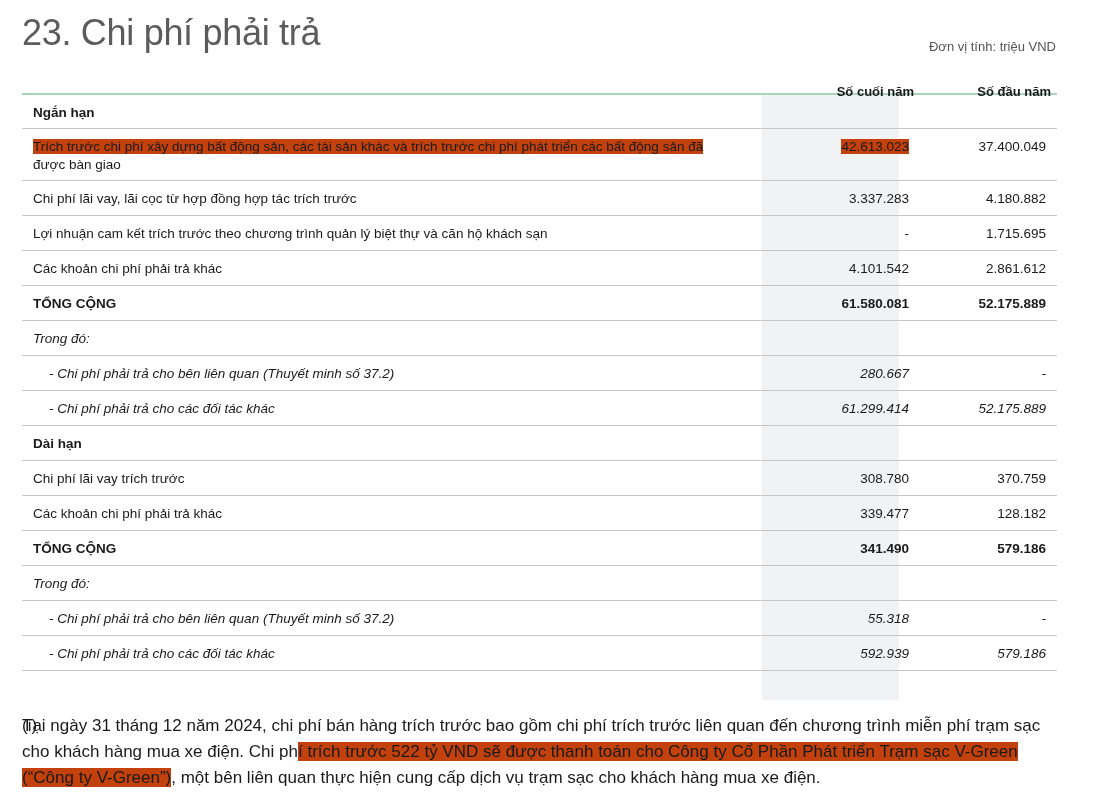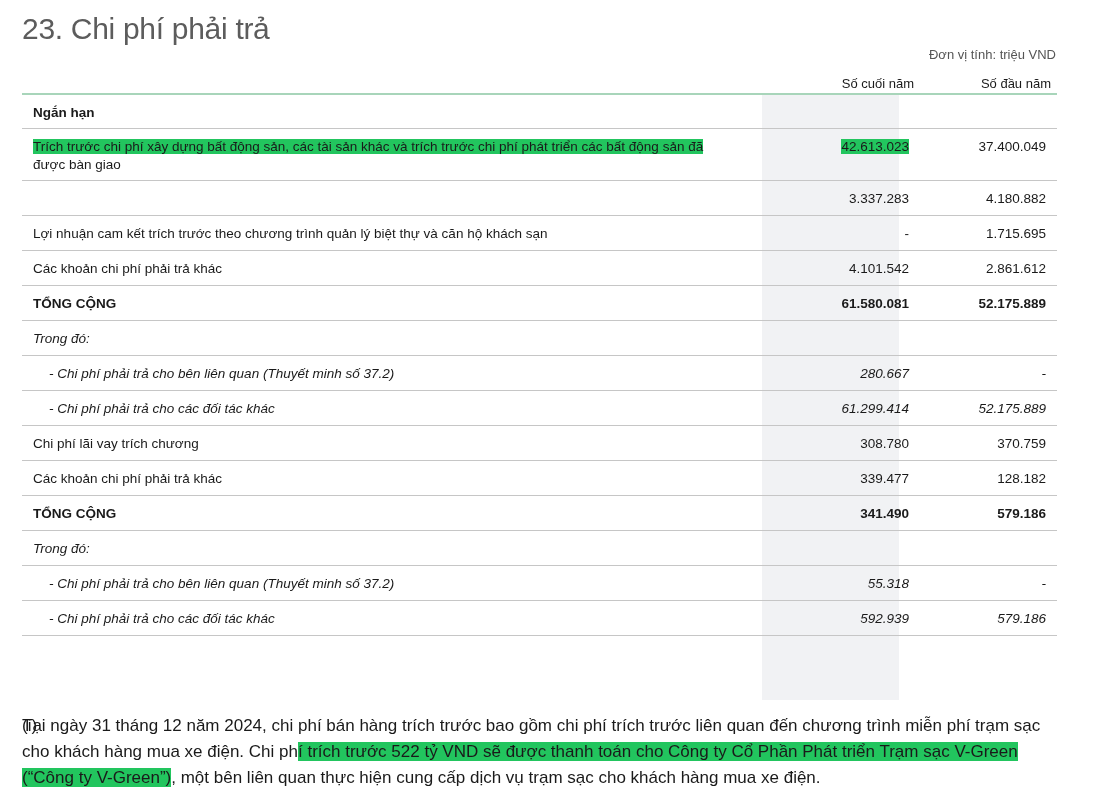--- a/index.html
+++ b/index.html
@@ -2,34 +2,34 @@
 <html><head>
 <meta charset="utf-8">
 <style>
   html, body { margin: 0; padding: 0; background: #ffffff; }
   body {
     width: 1096px; height: 812px; position: relative; overflow: hidden;
     font-family: "Liberation Sans", "DejaVu Sans", sans-serif; color: #1a1a1a;
   }
   .title {
     position: absolute; left: 22px; top: 12px;
-    font-size: 30px; font-weight: 500; color: #5c5c5c; letter-spacing: -0.3px;
+    font-size: 36px; font-weight: 500; color: #5c5c5c; letter-spacing: -0.3px;
   }
   .unit {
     position: absolute; right: 40px; top: 39px;
-    font-size: 13px; color: #555; margin-top: 8px;
+    font-size: 13px; color: #555;
   }
   .table {
     position: absolute; left: 22px; top: 60px; width: 1035px;
   }
   .hdr {
     height: 33px; position: relative; border-bottom: 2px solid #a8d5ba;
   }
   .hdr .c1, .hdr .c2 {
-    position: absolute; top: 16px; font-size: 13px; font-weight: normal; text-align: right;
+    position: absolute; top: 24px; font-size: 13px; font-weight: bold; text-align: right;
   }
   .hdr .c1 { right: 143px; }
   .hdr .c2 { right: 6px; }
   .shade {
     position: absolute; left: 762px; width: 137px; background: #f1f2f4;
     top: 95px; height: 605px; z-index: 0;
   }
   .row {
     position: relative; border-bottom: 1.5px solid #c6c6c6;
     font-size: 13.5px; box-sizing: border-box; z-index: 1;
@@ -37,21 +37,21 @@
   .row .lbl {
     position: absolute; left: 11px; top: 9px; width: 720px; line-height: 18px;
   }
   .row .v1, .row .v2 {
     position: absolute; top: 9px; text-align: right; line-height: 18px;
   }
   .row .v1 { right: 148px; }
   .row .v2 { right: 11px; }
   .bold { font-weight: bold; }
   .ital { font-style: italic; }
-  .hl { background: #22c55e; }
+  .hl { background: #c2410c; }
   .note {
     position: absolute; left: 22px; top: 713px; width: 1050px;
     font-size: 17px; line-height: 26px; color: #1a1a1a;
   }
   .note .mark { position: absolute; left: 0; top: 0; }
   .note .txt { }
 </style>
 </head>
 <body>
 
@@ -68,20 +68,21 @@
   <div id="rows">
       <div class="row" style="height: 34px;">
         <div class="lbl bold"><span>Ngắn hạn</span></div>
       </div>
       <div class="row" style="height: 52px;">
         <div class="lbl"><span class="hl">Trích trước chi phí xây dựng bất động sản, các tài sản khác và trích trước chi phí phát triển các bất động sản đã</span><br><span>được bàn giao</span></div>
         <div class="v1"><span class="hl">42.613.023</span></div>
         <div class="v2">37.400.049</div>
       </div>
       <div class="row" style="height: 35px;">
+        <div class="lbl"><span>Chi phí lãi vay, lãi cọc từ hợp đồng hợp tác trích trước</span></div>
         <div class="v1"><span>3.337.283</span></div>
         <div class="v2">4.180.882</div>
       </div>
       <div class="row" style="height: 35px;">
         <div class="lbl"><span>Lợi nhuận cam kết trích trước theo chương trình quản lý biệt thự và căn hộ khách sạn</span></div>
         <div class="v1"><span>-</span></div>
         <div class="v2">1.715.695</div>
       </div>
       <div class="row" style="height: 35px;">
         <div class="lbl"><span>Các khoản chi phí phải trả khác</span></div>
@@ -100,21 +101,24 @@
         <div class="lbl ital" style="left: 27px;"><span>- Chi phí phải trả cho bên liên quan (Thuyết minh số 37.2)</span></div>
         <div class="v1 ital"><span>280.667</span></div>
         <div class="v2 ital">-</div>
       </div>
       <div class="row" style="height: 35px;">
         <div class="lbl ital" style="left: 27px;"><span>- Chi phí phải trả cho các đối tác khác</span></div>
         <div class="v1 ital"><span>61.299.414</span></div>
         <div class="v2 ital">52.175.889</div>
       </div>
       <div class="row" style="height: 35px;">
-        <div class="lbl"><span>Chi phí lãi vay trích chương</span></div>
+        <div class="lbl bold"><span>Dài hạn</span></div>
+      </div>
+      <div class="row" style="height: 35px;">
+        <div class="lbl"><span>Chi phí lãi vay trích trước</span></div>
         <div class="v1"><span>308.780</span></div>
         <div class="v2">370.759</div>
       </div>
       <div class="row" style="height: 35px;">
         <div class="lbl"><span>Các khoản chi phí phải trả khác</span></div>
         <div class="v1"><span>339.477</span></div>
         <div class="v2">128.182</div>
       </div>
       <div class="row" style="height: 35px;">
         <div class="lbl bold"><span>TỔNG CỘNG</span></div>

